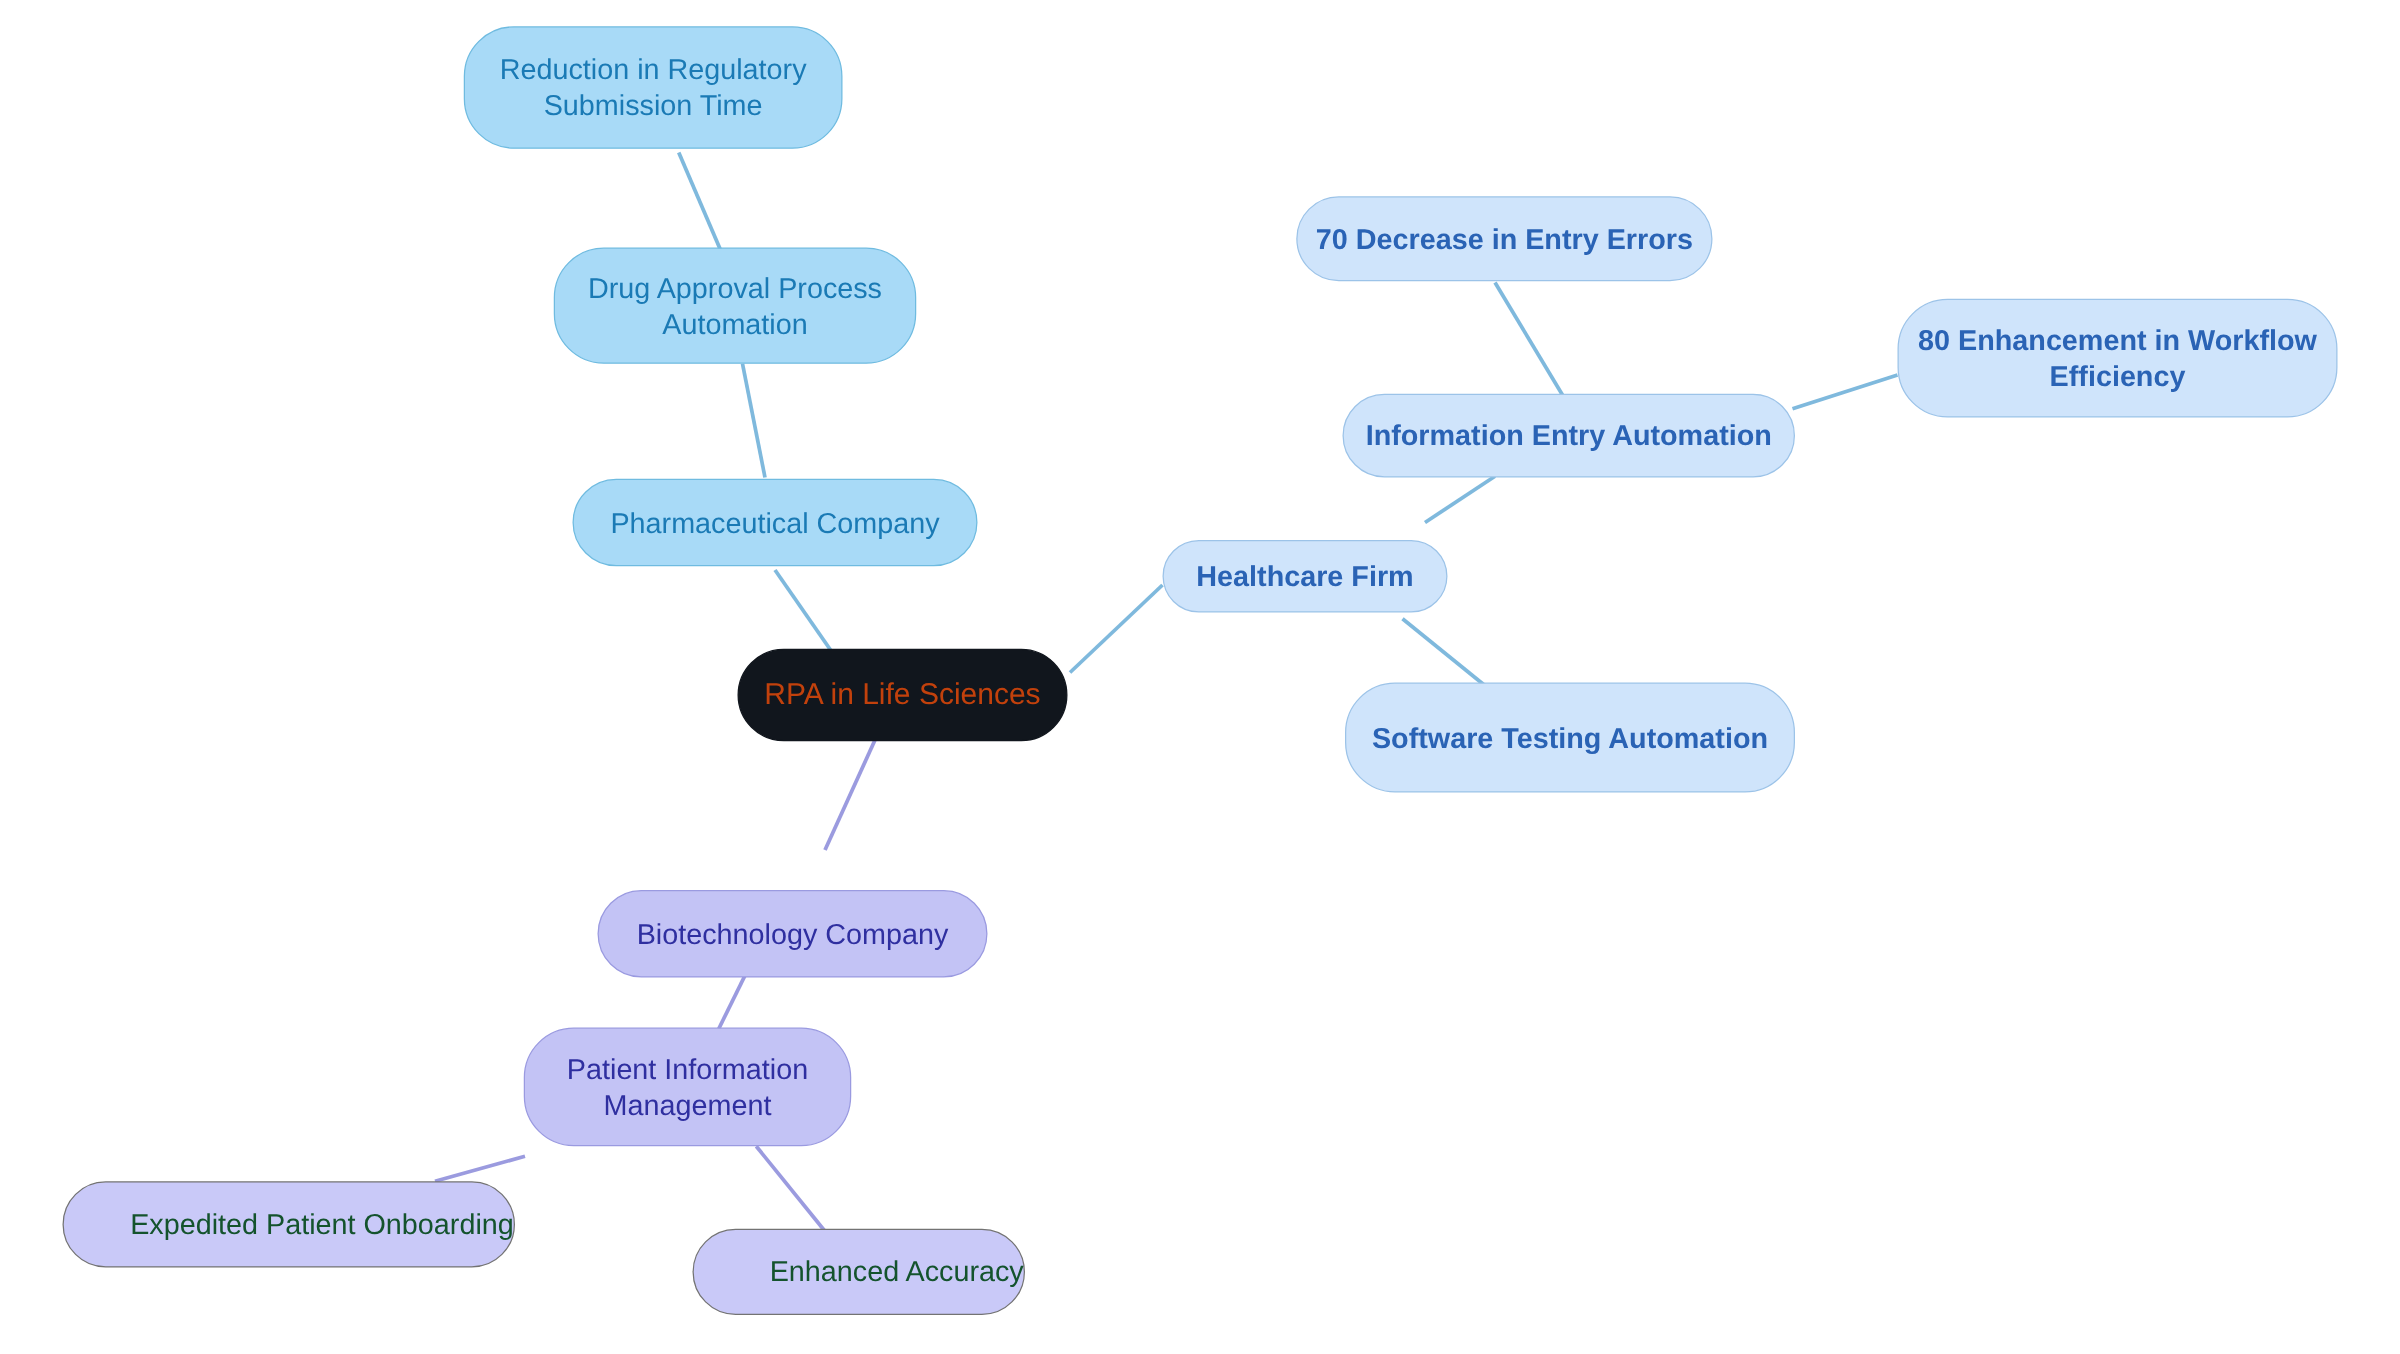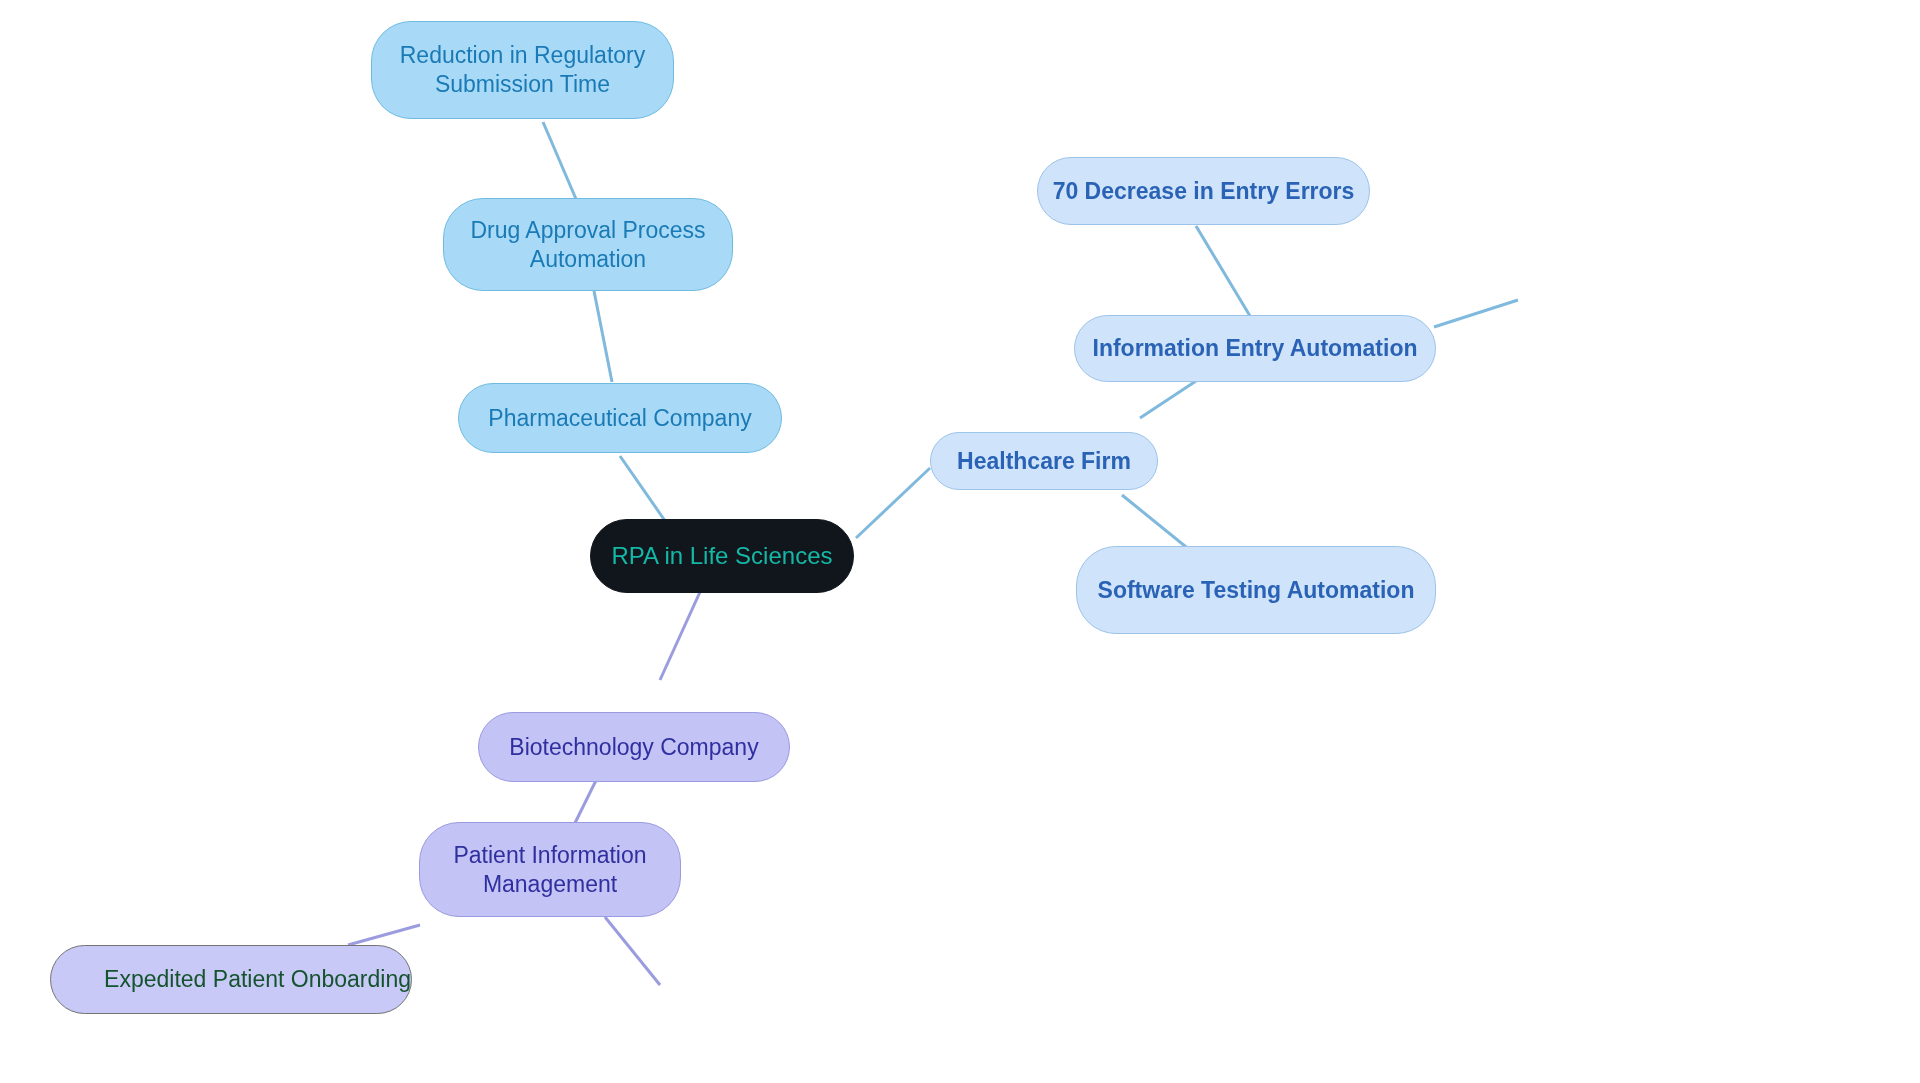--- a/index.html
+++ b/index.html
@@ -32,21 +32,21 @@
     align-items: center;
     justify-content: center;
     text-align: center;
     border-radius: 40px;
     line-height: 1.24;
     white-space: pre-line;
     z-index: 5;
   }
   .node-root {
     background: #11161d;
-    color: #14b8a6;
+    color: #c2410c;
     border: 1px solid #11161d;
     font-size: 24px;
     border-radius: 42px;
   }
   .node-branch-blue {
     background: #a8daf7;
     color: #1a7ab5;
     border: 1px solid #6fbbe0;
     font-size: 23px;
     text-align: center;
@@ -127,32 +127,39 @@
   </div>
 
   <div class="node node-leaf-blue" style="left:1074px; top:315px; width:362px; height:67px;">
     <span>Information Entry Automation</span>
   </div>
 
   <div class="node node-leaf-blue" style="left:1037px; top:157px; width:333px; height:68px;">
     <span>70 Decrease in Entry Errors</span>
   </div>
 
+  <div class="node node-leaf-blue" style="left:1518px; top:239px; width:352px; height:95px;">
+    <span>80 Enhancement in Workflow
+Efficiency</span>
+  </div>
 
   <div class="node node-leaf-blue" style="left:1076px; top:546px; width:360px; height:88px;">
     <span>Software Testing Automation</span>
   </div>
 
   <div class="node node-branch-purple" style="left:478px; top:712px; width:312px; height:70px;">
     <span>Biotechnology Company</span>
   </div>
 
   <div class="node node-branch-purple" style="left:419px; top:822px; width:262px; height:95px;">
     <span>Patient Information
 Management</span>
   </div>
 
   <div class="node node-leaf-purple" style="left:50px; top:945px; width:362px; height:69px;">
     <span>Expedited Patient Onboarding</span>
   </div>
 
+  <div class="node node-leaf-purple" style="left:554px; top:983px; width:266px; height:69px;">
+    <span>Enhanced Accuracy</span>
+  </div>
 
 </div>
 
 </body></html>

